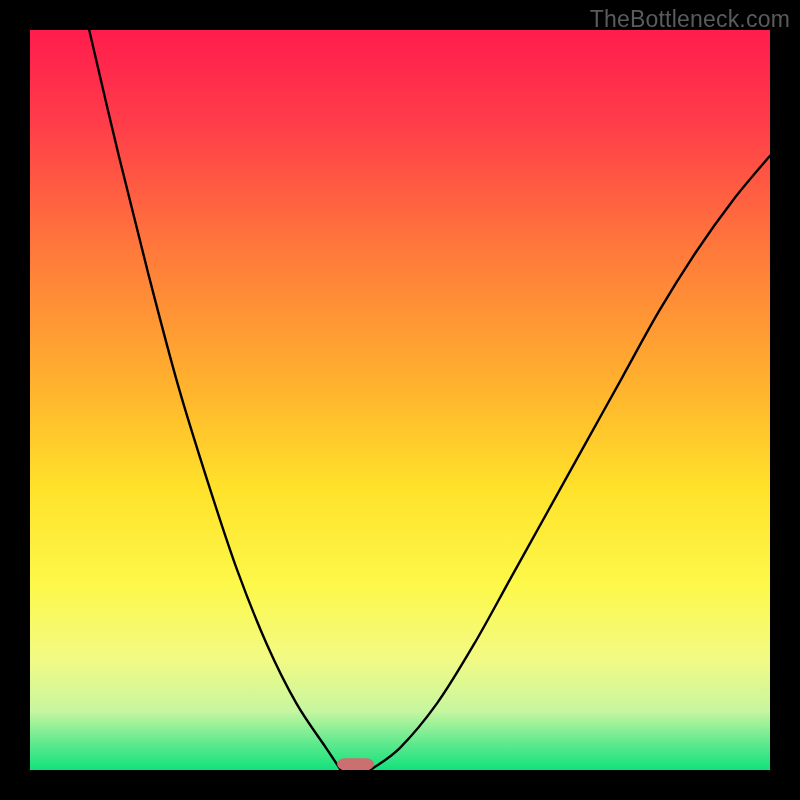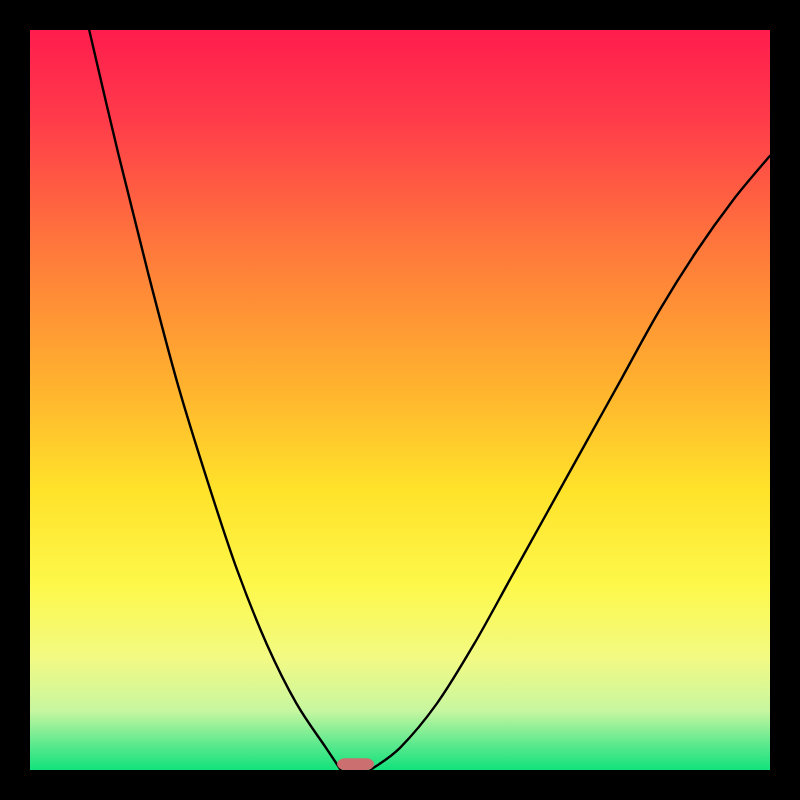--- a/index.html
+++ b/index.html
@@ -27,20 +27,21 @@
     user-select: none;
   }
   svg {
     display: block;
   }
 </style>
 </head>
 <body>
 
 <div class="stage">
+  <div class="watermark">TheBottleneck.com</div>
 
   <svg id="chart-svg" width="800" height="800" viewBox="0 0 800 800" preserveAspectRatio="none">
     <defs>
       <linearGradient id="bg-grad" x1="0" y1="0" x2="0" y2="1">
           <stop offset="0%" stop-color="#ff1d4d"></stop>
           <stop offset="12%" stop-color="#ff3b4a"></stop>
           <stop offset="30%" stop-color="#ff7a3b"></stop>
           <stop offset="48%" stop-color="#ffb22e"></stop>
           <stop offset="62%" stop-color="#ffe22a"></stop>
           <stop offset="75%" stop-color="#fdf84a"></stop>

